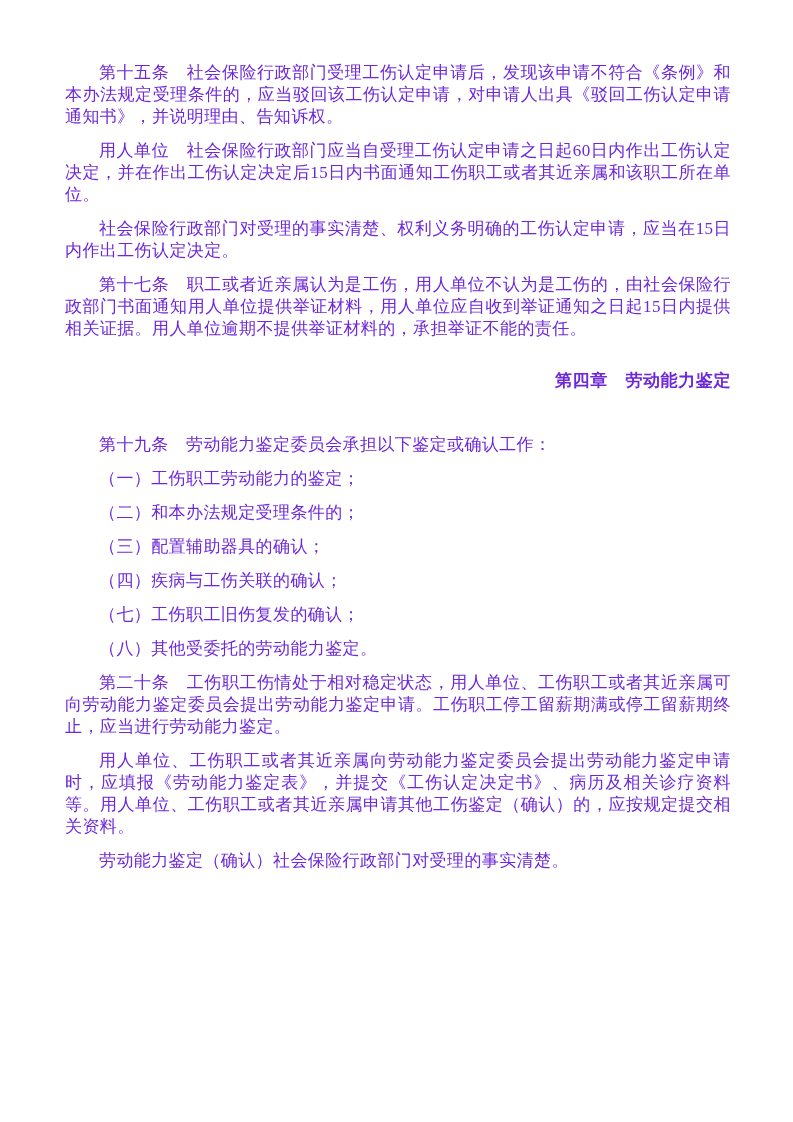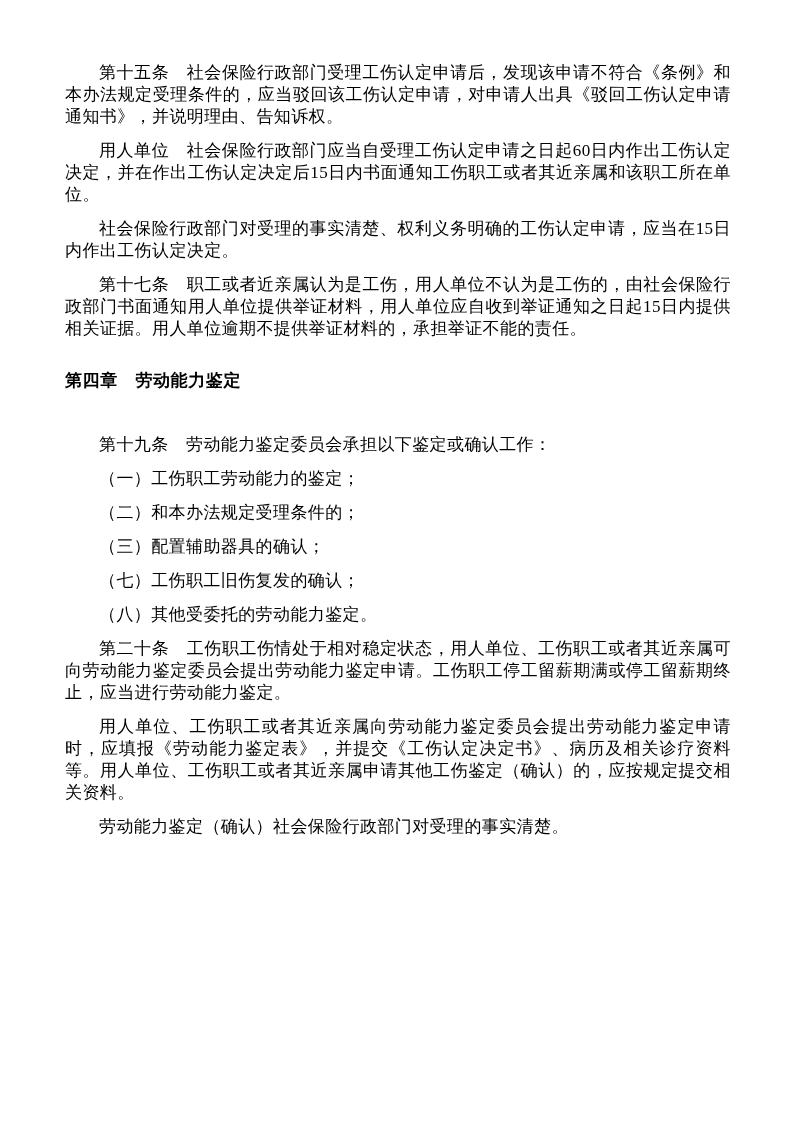--- a/index.html
+++ b/index.html
@@ -11,53 +11,54 @@
     position: relative;
     box-sizing: border-box;
     width: 793px;
     min-height: 1122px;
     margin: 0 auto;
     background: #ffffff;
     padding: 62px 62px 40px 65px;
     font-family: "Liberation Serif", "DejaVu Serif", serif;
     font-size: 17px;
     line-height: 22px;
-    color: #000000;
+    color: #6d28d9;
   }
   .para {
     margin: 0 0 12px 0;
     text-indent: 2em;
     text-align: justify;
     letter-spacing: 0.4px;
     word-break: break-all;
   }
   .list-item {
     margin: 4px 0 12px 0;
     text-indent: 2em;
     letter-spacing: 0.4px;
   }
   .chapter-heading {
     margin: 30px 0 42px 0;
     font-size: 17px;
     font-weight: bold;
-    text-align: left;
+    text-align: right;
     letter-spacing: 0.6px;
   }
 </style>
 </head>
 <body>
 
 <div class="page">
   <p class="para">第十五条　社会保险行政部门受理工伤认定申请后，发现该申请不符合《条例》和本办法规定受理条件的，应当驳回该工伤认定申请，对申请人出具《驳回工伤认定申请通知书》，并说明理由、告知诉权。</p>
   <p class="para">用人单位　社会保险行政部门应当自受理工伤认定申请之日起60日内作出工伤认定决定，并在作出工伤认定决定后15日内书面通知工伤职工或者其近亲属和该职工所在单位。</p>
   <p class="para">社会保险行政部门对受理的事实清楚、权利义务明确的工伤认定申请，应当在15日内作出工伤认定决定。</p>
   <p class="para">第十七条　职工或者近亲属认为是工伤，用人单位不认为是工伤的，由社会保险行政部门书面通知用人单位提供举证材料，用人单位应自收到举证通知之日起15日内提供相关证据。用人单位逾期不提供举证材料的，承担举证不能的责任。</p>
   <h2 class="chapter-heading">第四章　劳动能力鉴定</h2>
   <p class="para">第十九条　劳动能力鉴定委员会承担以下鉴定或确认工作：</p>
   <p class="list-item">（一）工伤职工劳动能力的鉴定；</p>
   <p class="list-item">（二）和本办法规定受理条件的；</p>
   <p class="list-item">（三）配置辅助器具的确认；</p>
+  <p class="list-item">（四）疾病与工伤关联的确认；</p>
   <p class="list-item">（七）工伤职工旧伤复发的确认；</p>
   <p class="list-item">（八）其他受委托的劳动能力鉴定。</p>
   <p class="para">第二十条　工伤职工伤情处于相对稳定状态，用人单位、工伤职工或者其近亲属可向劳动能力鉴定委员会提出劳动能力鉴定申请。工伤职工停工留薪期满或停工留薪期终止，应当进行劳动能力鉴定。</p>
   <p class="para">用人单位、工伤职工或者其近亲属向劳动能力鉴定委员会提出劳动能力鉴定申请时，应填报《劳动能力鉴定表》，并提交《工伤认定决定书》、病历及相关诊疗资料等。用人单位、工伤职工或者其近亲属申请其他工伤鉴定（确认）的，应按规定提交相关资料。</p>
   <p class="para">劳动能力鉴定（确认）社会保险行政部门对受理的事实清楚。</p>
 </div>
 
 </body></html>

